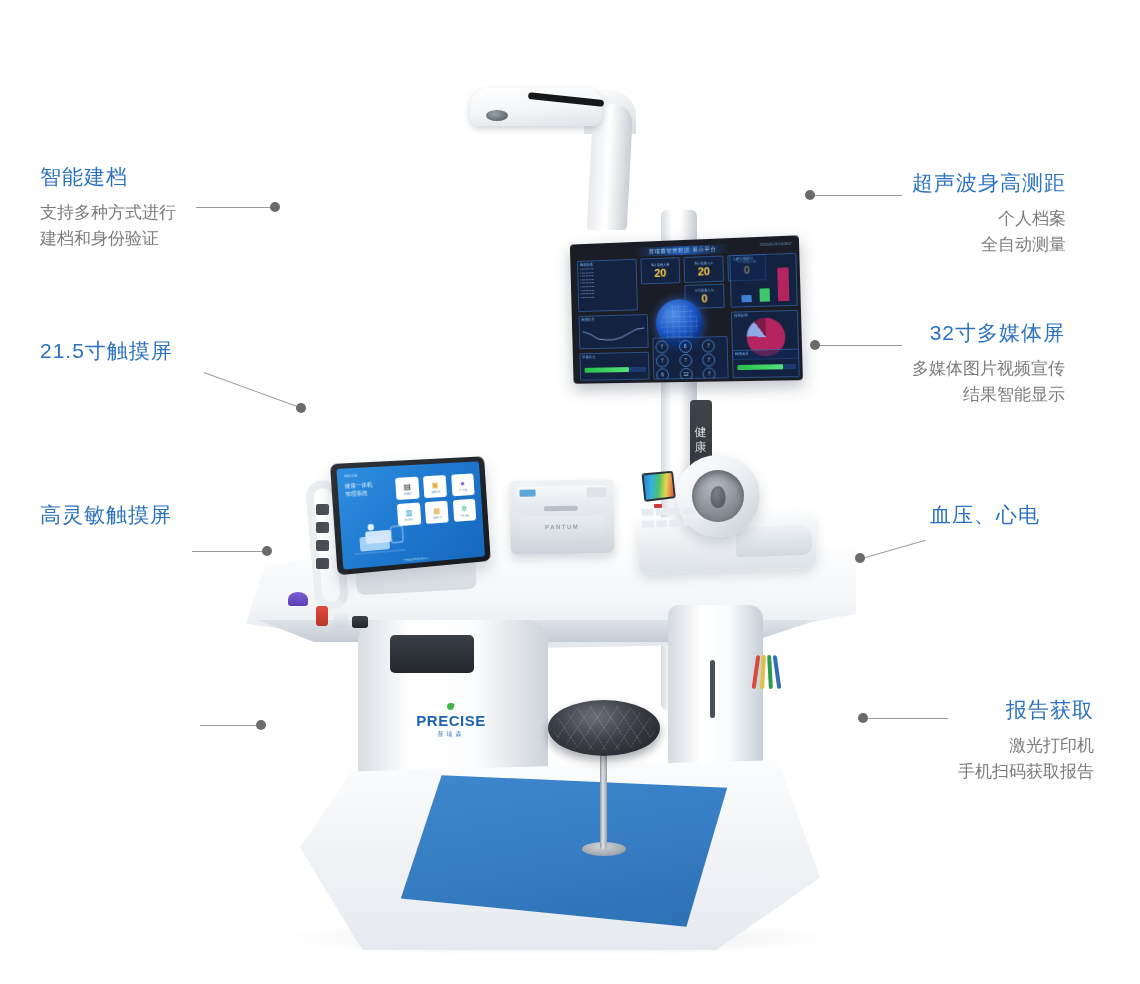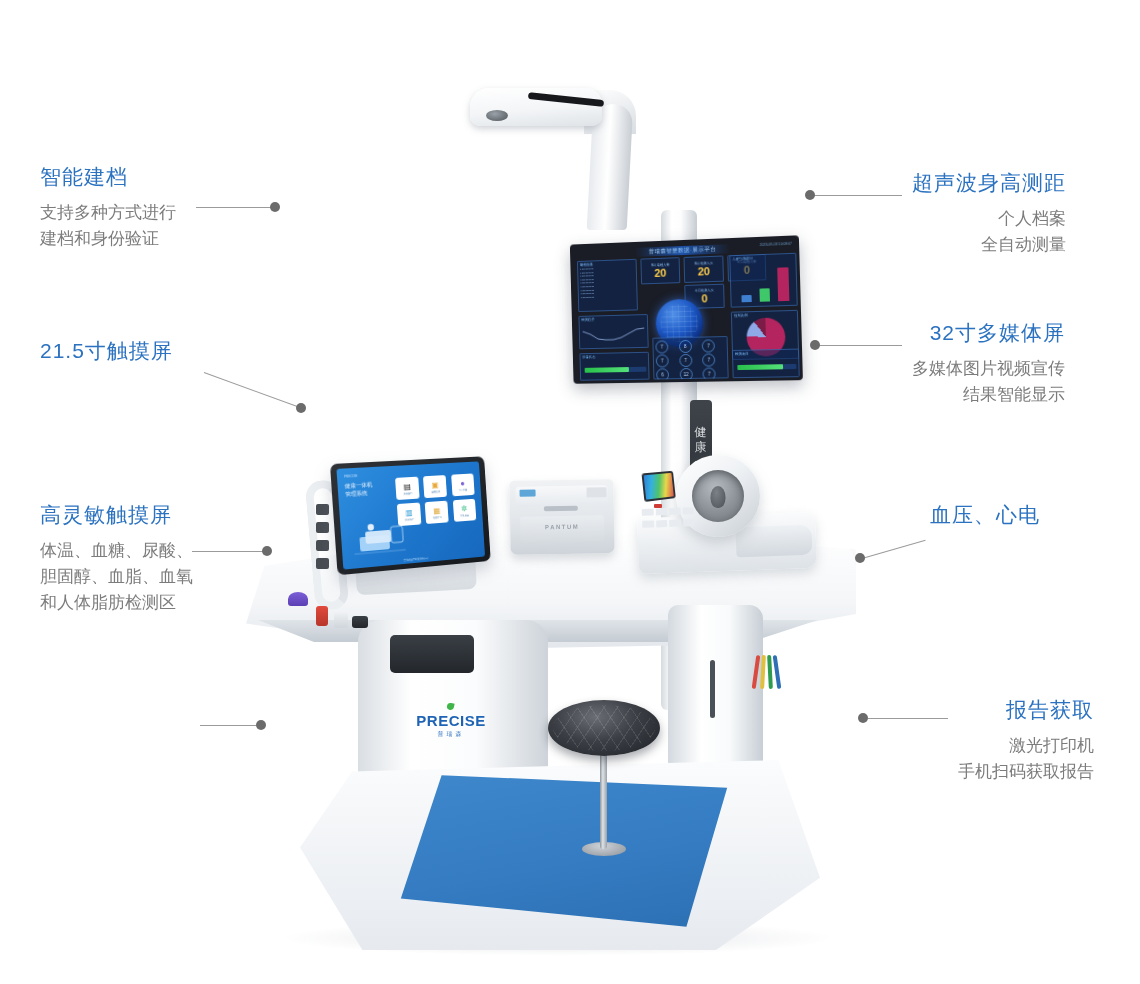--- a/index.html
+++ b/index.html
@@ -545,25 +545,20 @@
   <div class="dot" style="left:270px; top:202px;"></div>
 
   <div class="callout" style="left:40px; top:336px;">
     <div class="title">21.5寸触摸屏</div>
   </div>
   <div class="leader" style="left:204px; top:372px; width:100px; transform:rotate(20deg);"></div>
   <div class="dot" style="left:296px; top:403px;"></div>
 
   <div class="callout" style="left:40px; top:500px;">
     <div class="title">高灵敏触摸屏</div>
-    <div class="desc">
-      <span>体温、血糖、尿酸、</span><br>
-      <span>胆固醇、血脂、血氧</span><br>
-      <span>和人体脂肪检测区</span>
-    </div>
   </div>
   <div class="leader" style="left:192px; top:551px; width:74px;"></div>
   <div class="dot" style="left:262px; top:546px;"></div>
 
   <div class="leader" style="left:200px; top:725px; width:62px;"></div>
   <div class="dot" style="left:256px; top:720px;"></div>
 
   <div class="callout right" style="left:912px; top:168px;">
     <div class="title">超声波身高测距</div>
     <div class="desc">

